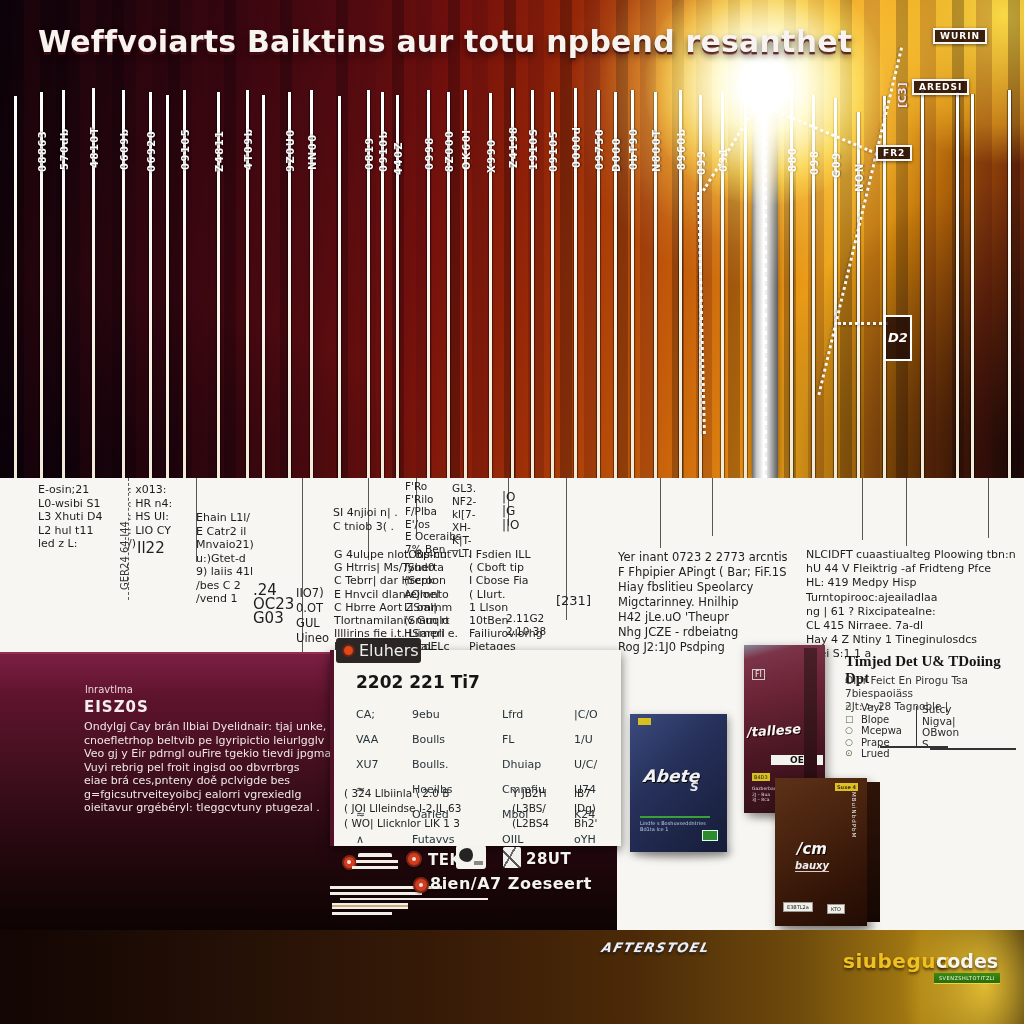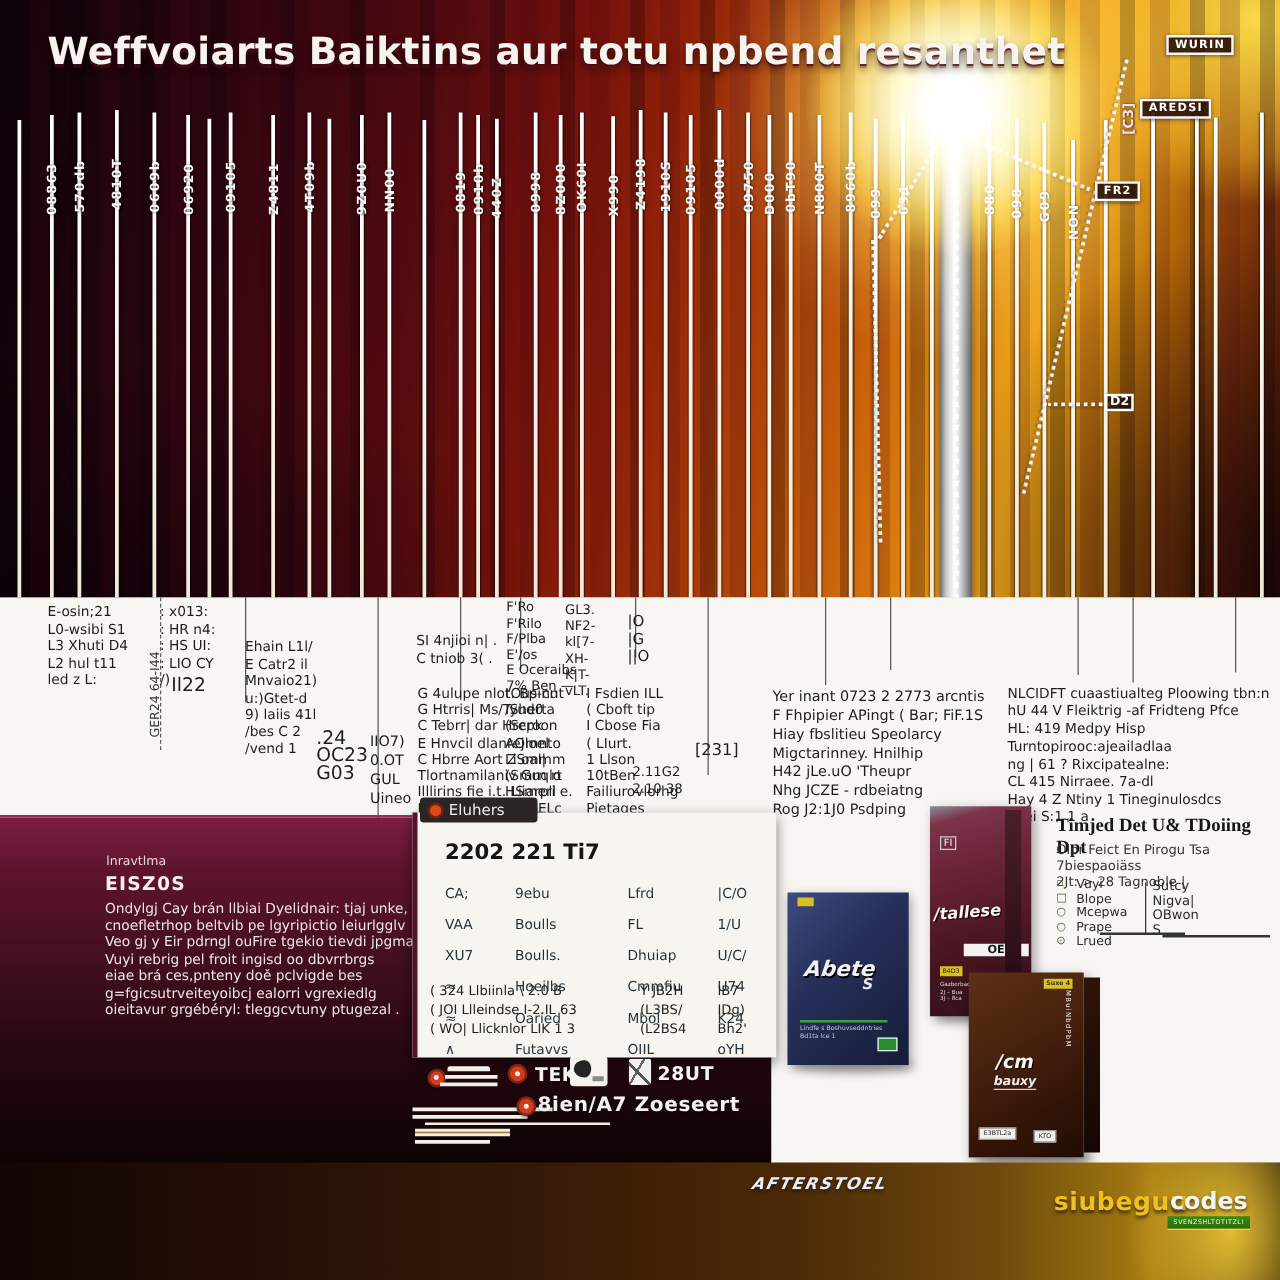--- a/index.html
+++ b/index.html
@@ -31,42 +31,42 @@
     mix-blend-mode:screen;}
   .glow2{position:absolute;left:545px;top:-120px;width:440px;height:420px;border-radius:50%;
     background:radial-gradient(circle,rgba(255,220,120,.5),transparent 65%);mix-blend-mode:screen;}
   .dotseg{position:absolute;height:0;border-top:3px dotted rgba(255,255,255,.95);
     transform-origin:0 0;filter:drop-shadow(0 1px 1px rgba(0,0,0,.45));}
   .cobox{position:absolute;border:2px solid #f7f7f7;background:rgba(32,8,6,.85);color:#fff;
     font-size:9px;font-weight:bold;padding:1px 5px;letter-spacing:1px;box-shadow:0 1px 3px rgba(0,0,0,.5);}
   .flabel{position:absolute;transform:rotate(-90deg);transform-origin:0 0;font-size:11px;
     font-weight:bold;color:#fde;white-space:nowrap;text-shadow:0 1px 2px rgba(0,0,0,.7);}
   .endbox{position:absolute;border:2px solid #fff;background:rgba(30,10,8,.8);color:#fff;
-    font-size:10px;font-weight:bold;padding:0 2px;line-height:10px;}
+    font-size:13px;font-weight:bold;padding:16px 2px;line-height:10px;font-style:italic;}
   #title{position:absolute;left:38px;top:24px;font-size:30px;font-weight:bold;color:#f7f4ef;
     letter-spacing:.2px;text-shadow:0 2px 0 rgba(70,10,22,.7),0 4px 7px rgba(0,0,0,.55),0 3px 0 rgba(150,30,40,.35);}
   
   #midwhite{position:absolute;left:0;top:478px;width:1024px;height:452px;background:#f7f6f2;}
   .mcol{position:absolute;color:#1d1d1d;white-space:pre-line;}
   .mrule{position:absolute;width:1px;background:#3c3c3c;opacity:.85;}
   .mrule.dashed{background:none;border-left:1px dashed #444;}
   .vrot{position:absolute;transform:rotate(-90deg);transform-origin:0 0;white-space:nowrap;
     font-size:10px;color:#333;}
   
   #leftpanel{position:absolute;left:0;top:652px;width:617px;height:278px;
     border-top:2px solid #93304e;
     background:linear-gradient(180deg,#7c1f42 0%,#5d132c 16%,#451020 38%,#2e0a14 60%,#1b0609 80%,#0d0303 100%);}
   .lp-kicker{position:absolute;left:85px;top:30px;font-size:10px;color:#e8d5da;}
   .lp-heading{position:absolute;left:84px;top:44px;font-size:15px;font-weight:bold;color:#f4eef0;letter-spacing:1px;}
   .lp-body{position:absolute;left:84px;top:66px;font-size:11px;line-height:13.5px;color:#f0e6ea;white-space:pre-line;}
   
   #tablepanel{position:absolute;left:330px;top:650px;width:287px;height:196px;background:#f6f5f0;
     border-left:4px solid #55102a;box-shadow:0 4px 10px rgba(0,0,0,.55);}
-  .tp-tab{position:absolute;left:2px;top:-12px;background:#2b2523;color:#eee;font-size:12px;
-    padding:3px 26px 3px 6px;border-radius:3px;display:flex;align-items:center;gap:4px;}
+  .tp-tab{position:absolute;left:2px;top:-12px;background:#2b2523;color:#eee;font-size:16px;
+    padding:3px 2px 3px 6px;border-radius:3px;display:flex;align-items:center;gap:4px;}
   .tp-dot{width:9px;height:9px;border-radius:50%;background:#e04818;border:2px solid #6a2418;}
   .tp-heading{position:absolute;left:22px;top:22px;font-size:17px;font-weight:bold;color:#151515;}
   #tp-rows{position:absolute;left:22px;top:52px;font-size:11px;color:#26333a;}
   .tp-row{display:flex;line-height:25px;}
   .tp-c0{width:56px;} .tp-c1{width:90px;} .tp-c2{width:72px;} .tp-c3{width:60px;}
   #tp-foot{position:absolute;left:10px;top:136px;font-size:10.5px;color:#222;}
   .tpf-row{display:flex;line-height:15px;}
   .tpf-c0{width:168px;} .tpf-c1{width:62px;} .tpf-c2{width:46px;}
   
   .tj-heading{position:absolute;left:845px;top:653px;font-size:15px;font-weight:bold;color:#151515;font-family:Liberation Serif, serif;}

